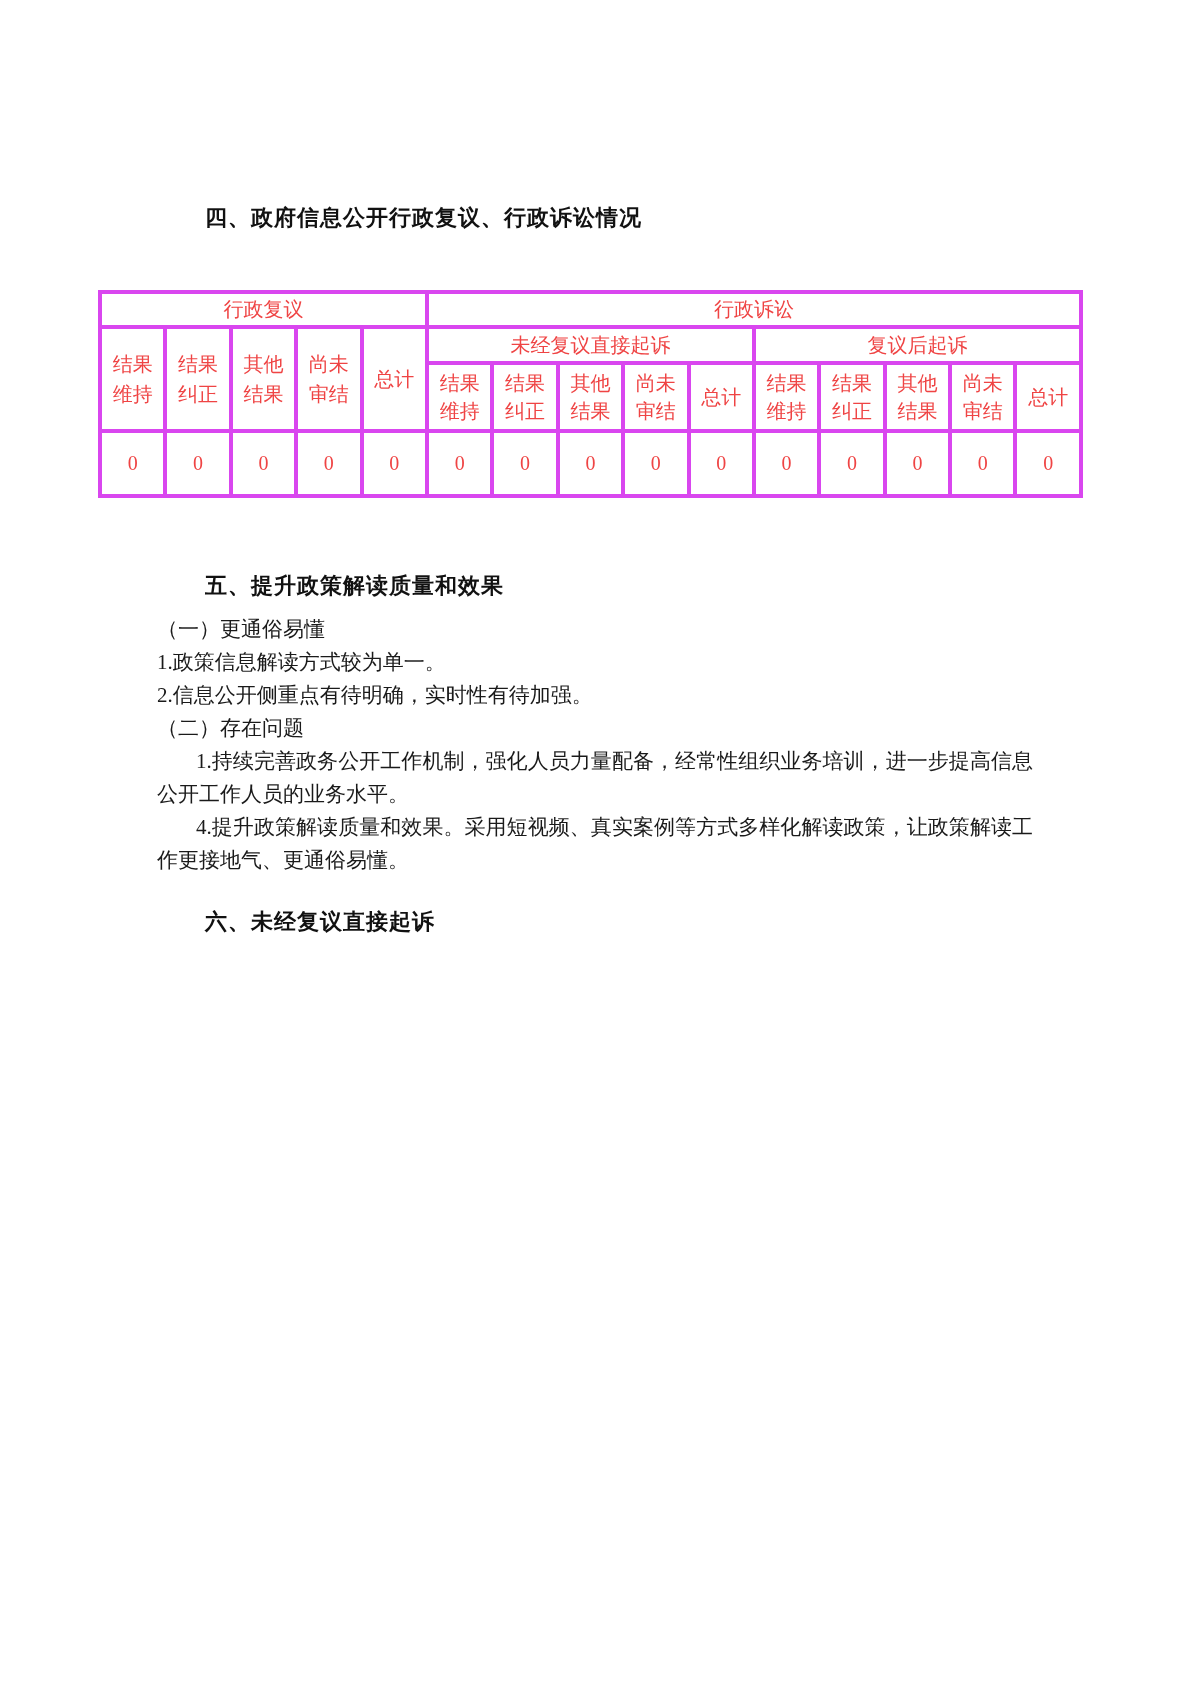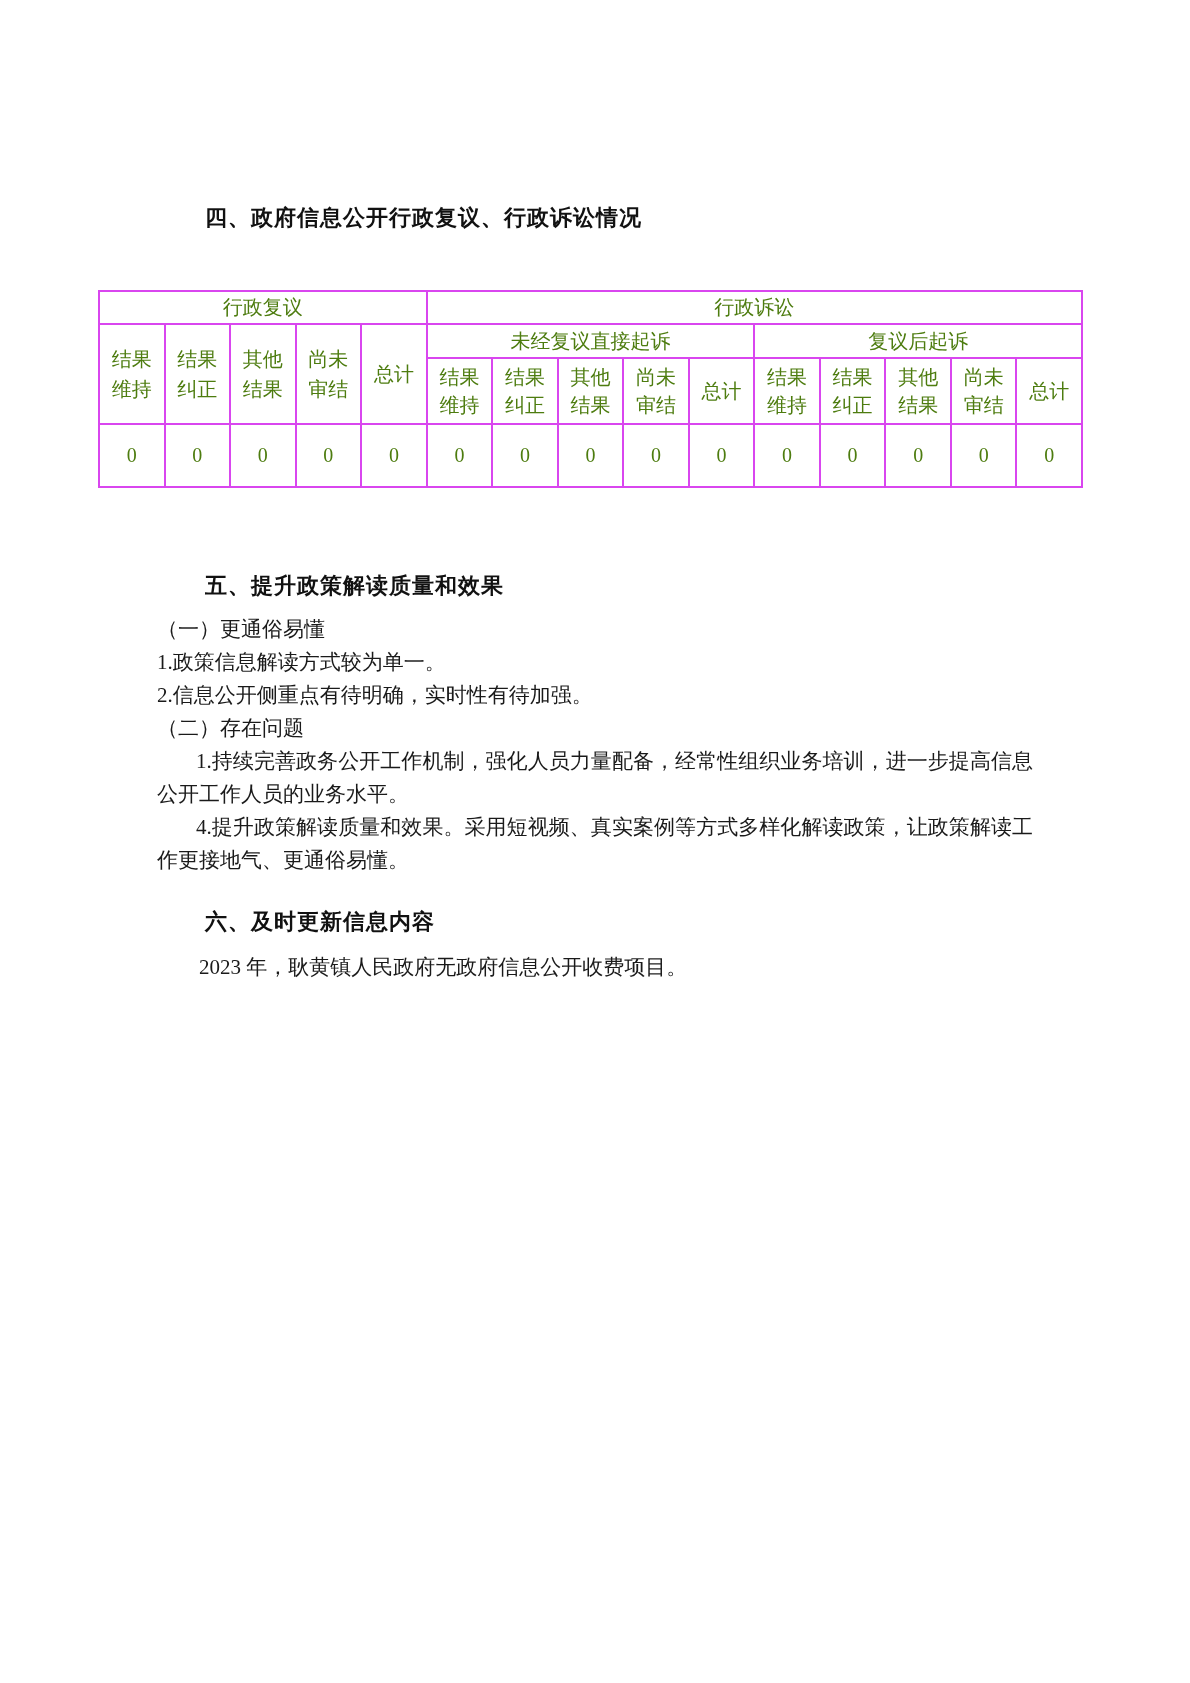--- a/index.html
+++ b/index.html
@@ -32,25 +32,25 @@
     top: 247px;
     width: 985px;
   }
   table.review-table {
     width: 100%;
     border-collapse: collapse;
     table-layout: fixed;
     border: 2px solid #000;
   }
   table.review-table td {
-    border: 2px solid #d946ef;
+    border: 4px solid #d946ef;
     text-align: center;
     vertical-align: middle;
     font-size: 20px;
-    color: #4d7c0f;
+    color: #ef4444;
     padding: 0;
     overflow: hidden;
   }
   td.grp { height: 31px; border-bottom: 2px solid #000; }
   td.sub { height: 32px; }
   td.colhead {
     height: 64px;
     white-space: pre-line;
     line-height: 28px;
   }
@@ -169,17 +169,16 @@
 
   <div class="textcol">
     <div id="sec5-title" class="sec-title">五、提升政策解读质量和效果</div>
     <p class="subhead">（一）更通俗易懂</p>
     <p class="item">1.政策信息解读方式较为单一。</p>
     <p class="item">2.信息公开侧重点有待明确，实时性有待加强。</p>
     <p class="subhead">（二）存在问题</p>
     <p class="para">1.持续完善政务公开工作机制，强化人员力量配备，经常性组织业务培训，进一步提高信息公开工作人员的业务水平。</p>
     <p class="para">4.提升政策解读质量和效果。采用短视频、真实案例等方式多样化解读政策，让政策解读工作更接地气、更通俗易懂。</p>
 
-    <div id="sec6-title" class="sec-title">六、及时更新信息内容</div>
-    <p class="final">2023 年，耿黄镇人民政府无政府信息公开收费项目。</p>
+    <div id="sec6-title" class="sec-title">六、未经复议直接起诉</div>
   </div>
 
 </div>
 
 </body></html>

